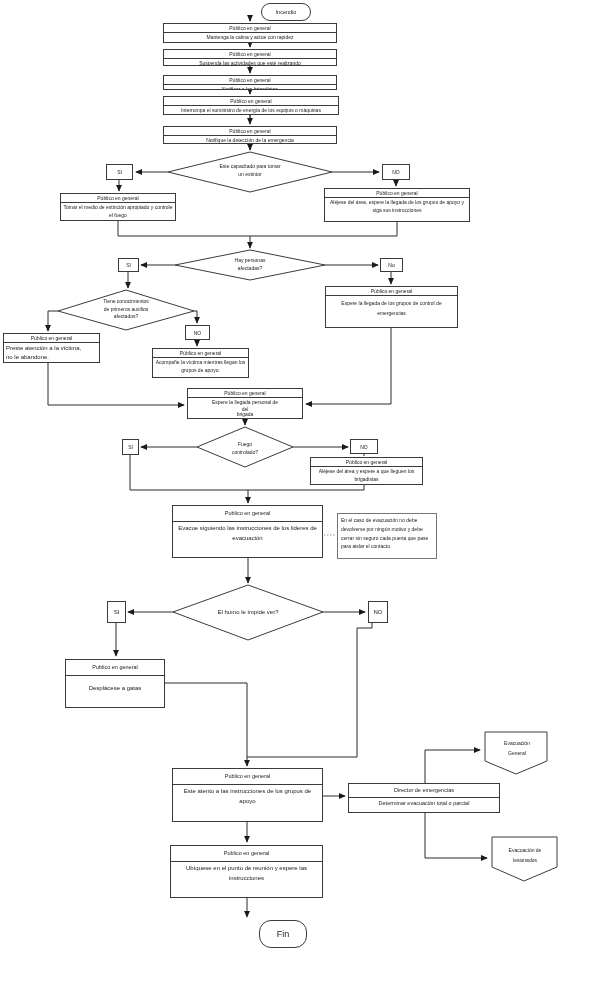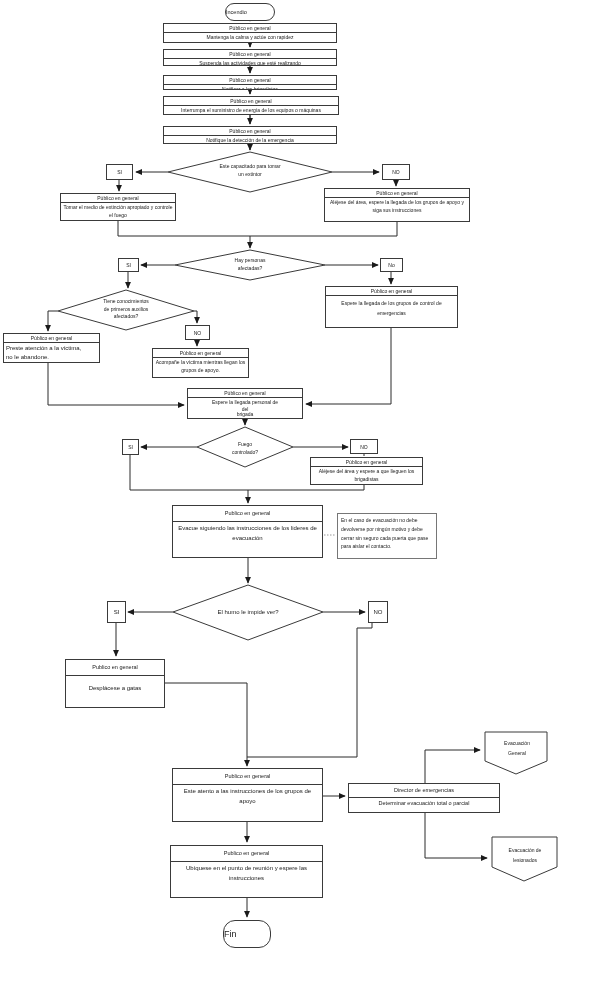--- a/index.html
+++ b/index.html
@@ -8,21 +8,21 @@
   svg.wires{position:absolute;left:0;top:0;width:600px;height:992px;}
   .node{position:absolute;border:1px solid #3a3a3a;background:#fff;box-sizing:border-box;overflow:hidden;}
   .node-header{border-bottom:1px solid #3a3a3a;font-size:5px;line-height:8px;height:8px;
                text-align:center;overflow:hidden;white-space:nowrap;}
   .node-body{font-size:5px;text-align:center;padding:1px 2px;line-height:1.55;}
   .node.lg .node-header{font-size:5.5px;height:15px;line-height:15px;}
   .node.lg .node-body{font-size:6px;line-height:1.6;padding:2px 4px;}
   .node.mid .node-header{height:13px;line-height:13px;font-size:5.5px;}
   .node.mid .node-body{font-size:5.5px;}
   .terminator{position:absolute;border:1px solid #3a3a3a;border-radius:12px;background:#fff;
-              display:flex;align-items:center;box-sizing:border-box;}
+              display:flex;align-items:center;justify-content:center;box-sizing:border-box;margin-left:36px;}
   .tag{position:absolute;border:1px solid #3a3a3a;background:#fff;display:flex;align-items:center;
        justify-content:center;font-size:5px;box-sizing:border-box;}
   .tag.lg{font-size:6px;}
   .dtext{position:absolute;font-size:5px;text-align:center;line-height:1.6;}
   .dtext.lg{font-size:6px;}
   .ptext{position:absolute;font-size:5px;text-align:center;line-height:2;}
   .note{position:absolute;border:1px solid #767676;background:#fff;font-size:5px;line-height:1.75;
         padding:2px 3px;color:#222;box-sizing:border-box;}
   .left-align .node-body{text-align:left;font-size:6px;}
   .spaced .node-body{line-height:1.9;padding-top:3px;}

